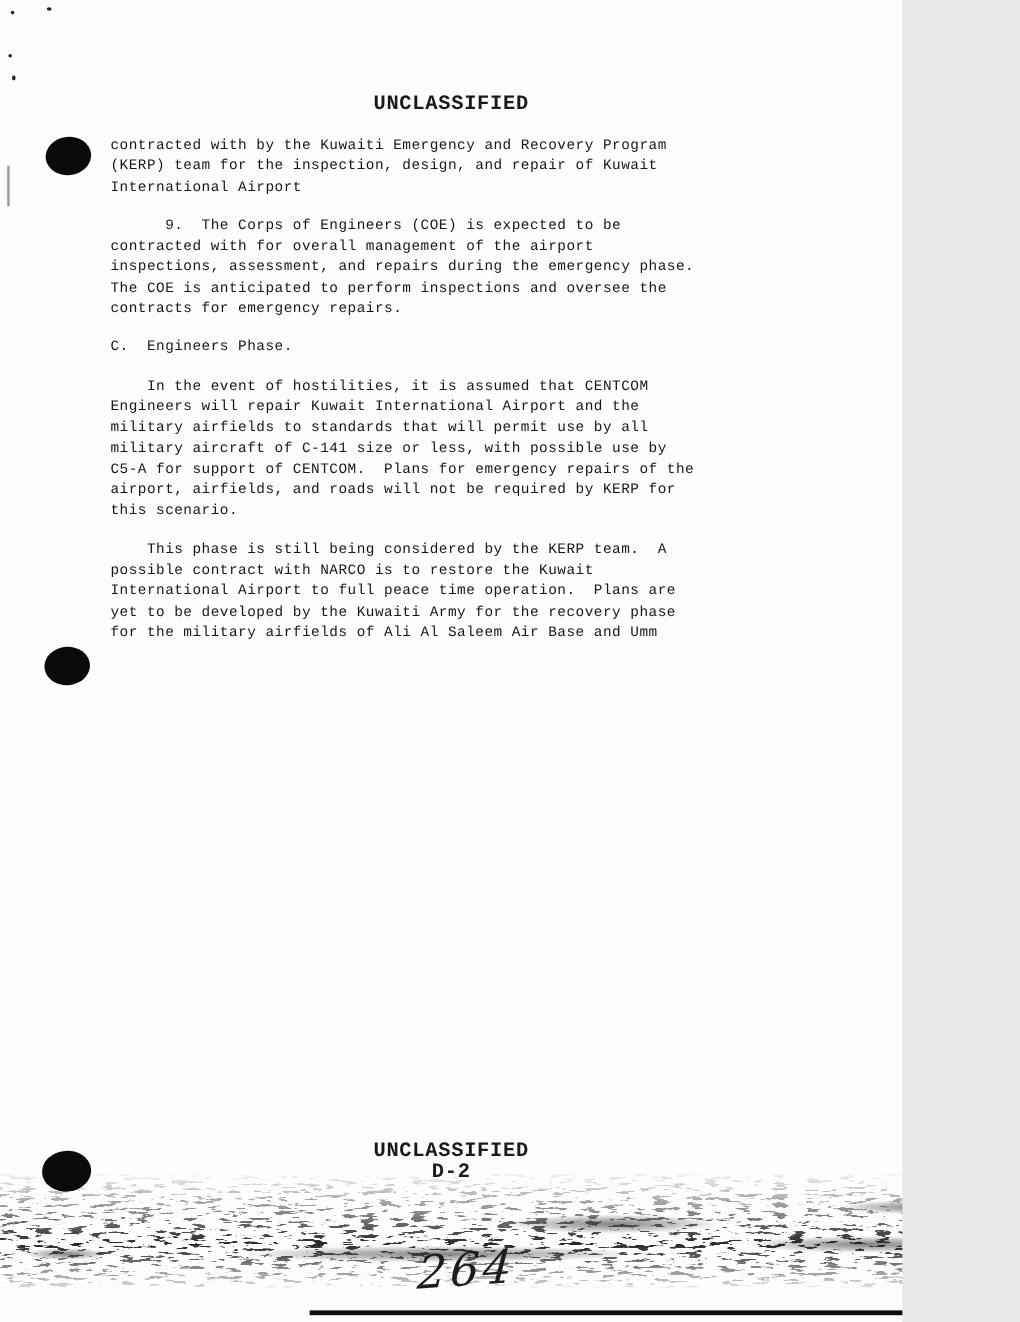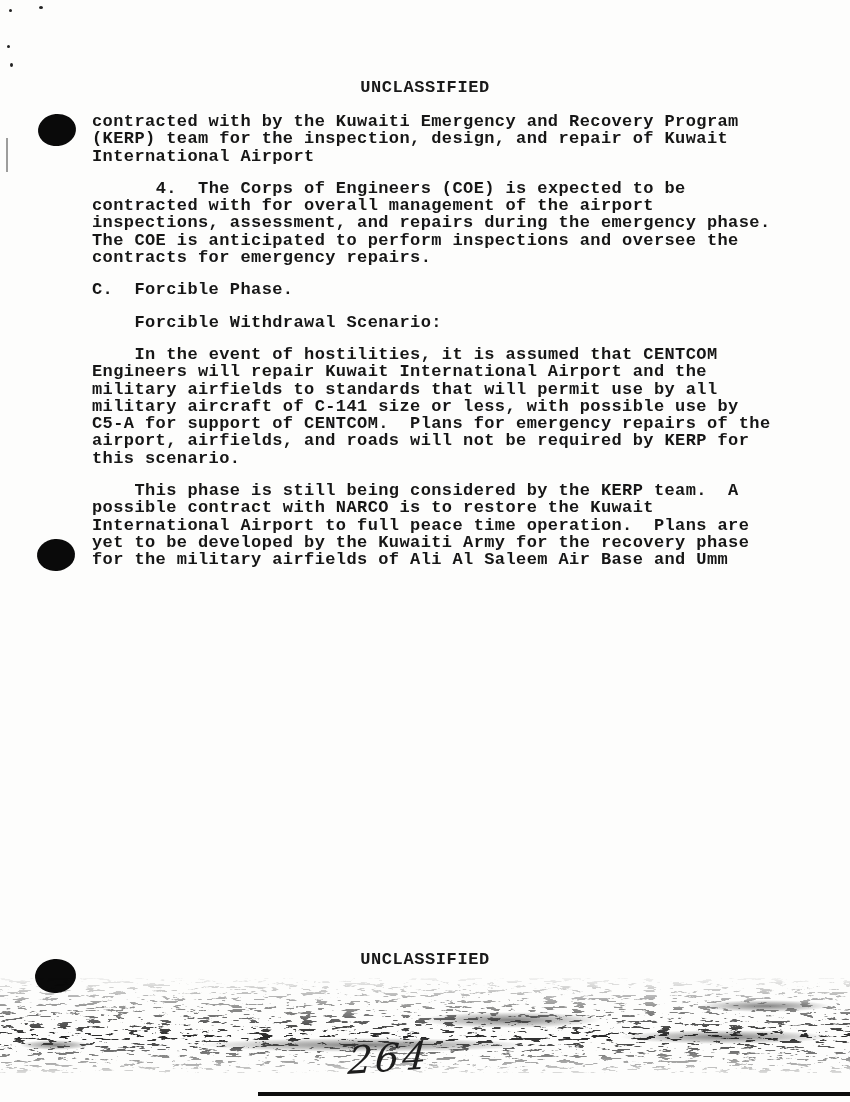--- a/index.html
+++ b/index.html
@@ -2,21 +2,21 @@
 <html><head>
 <meta charset="utf-8">
 <style>
   html, body {
     margin: 0;
     padding: 0;
     background: #e8e8e8;
   }
   .page {
     position: relative;
-    width: 850px;
+    width: 752px;
     height: 1102px;
     background: #fdfdfc;
     overflow: hidden;
     font-family: "Liberation Mono", "DejaVu Sans Mono", monospace;
     color: #161616;
   }
   .classification-header {
     position: absolute;
     top: 78px;
     left: 0;
@@ -25,24 +25,23 @@
     font-size: 17px;
     letter-spacing: 0.6px;
     font-weight: bold;
     color: #1a1a1a;
   }
   .doc-body {
     position: absolute;
     top: 113px;
     left: 92px;
     width: 700px;
-    font-size: 17px;
+    font-size: 12px;
     line-height: 17.3px;
     letter-spacing: 0.4px;
-    font-weight: bold;
   }
   .para {
     white-space: pre-wrap;
     margin: 0 0 15px 0;
   }
   .doc-footer {
     position: absolute;
     top: 951px;
     left: 0;
     width: 100%;
@@ -121,43 +120,43 @@
   <div class="punch-hole hole-1"></div>
   <div class="punch-hole hole-2"></div>
   <div class="punch-hole hole-3"></div>
 
   <div class="classification-header">UNCLASSIFIED</div>
 
   <div class="doc-body">
     <div class="para">contracted with by the Kuwaiti Emergency and Recovery Program
 (KERP) team for the inspection, design, and repair of Kuwait
 International Airport</div>
-    <div class="para">      4.  The Corps of Engineers (COE) is expected to be
+    <div class="para">      9.  The Corps of Engineers (COE) is expected to be
 contracted with for overall management of the airport
 inspections, assessment, and repairs during the emergency phase.
 The COE is anticipated to perform inspections and oversee the
 contracts for emergency repairs.</div>
-    <div class="para">C.  Forcible Phase.</div>
-    <div class="para">    Forcible Withdrawal Scenario:</div>
+    <div class="para">C.  Engineers Phase.</div>
     <div class="para">    In the event of hostilities, it is assumed that CENTCOM
 Engineers will repair Kuwait International Airport and the
 military airfields to standards that will permit use by all
 military aircraft of C-141 size or less, with possible use by
 C5-A for support of CENTCOM.  Plans for emergency repairs of the
 airport, airfields, and roads will not be required by KERP for
 this scenario.</div>
     <div class="para">    This phase is still being considered by the KERP team.  A
 possible contract with NARCO is to restore the Kuwait
 International Airport to full peace time operation.  Plans are
 yet to be developed by the Kuwaiti Army for the recovery phase
 for the military airfields of Ali Al Saleem Air Base and Umm</div>
   </div>
 
   <div class="doc-footer">
     <div>UNCLASSIFIED</div>
+    <div>D-2</div>
   </div>
 
   <svg class="noise-band" width="850" height="95" viewBox="0 0 850 95" aria-hidden="true">
     <defs>
       <filter id="speckle" x="0" y="0" width="100%" height="100%">
         <feTurbulence type="fractalNoise" baseFrequency="0.07 0.35" numOctaves="4" seed="11" result="t"></feTurbulence>
         <feColorMatrix in="t" type="matrix" values="0 0 0 0 0
                   0 0 0 0 0
                   0 0 0 0 0
                   10 10 10 0 -16.5"></feColorMatrix>

